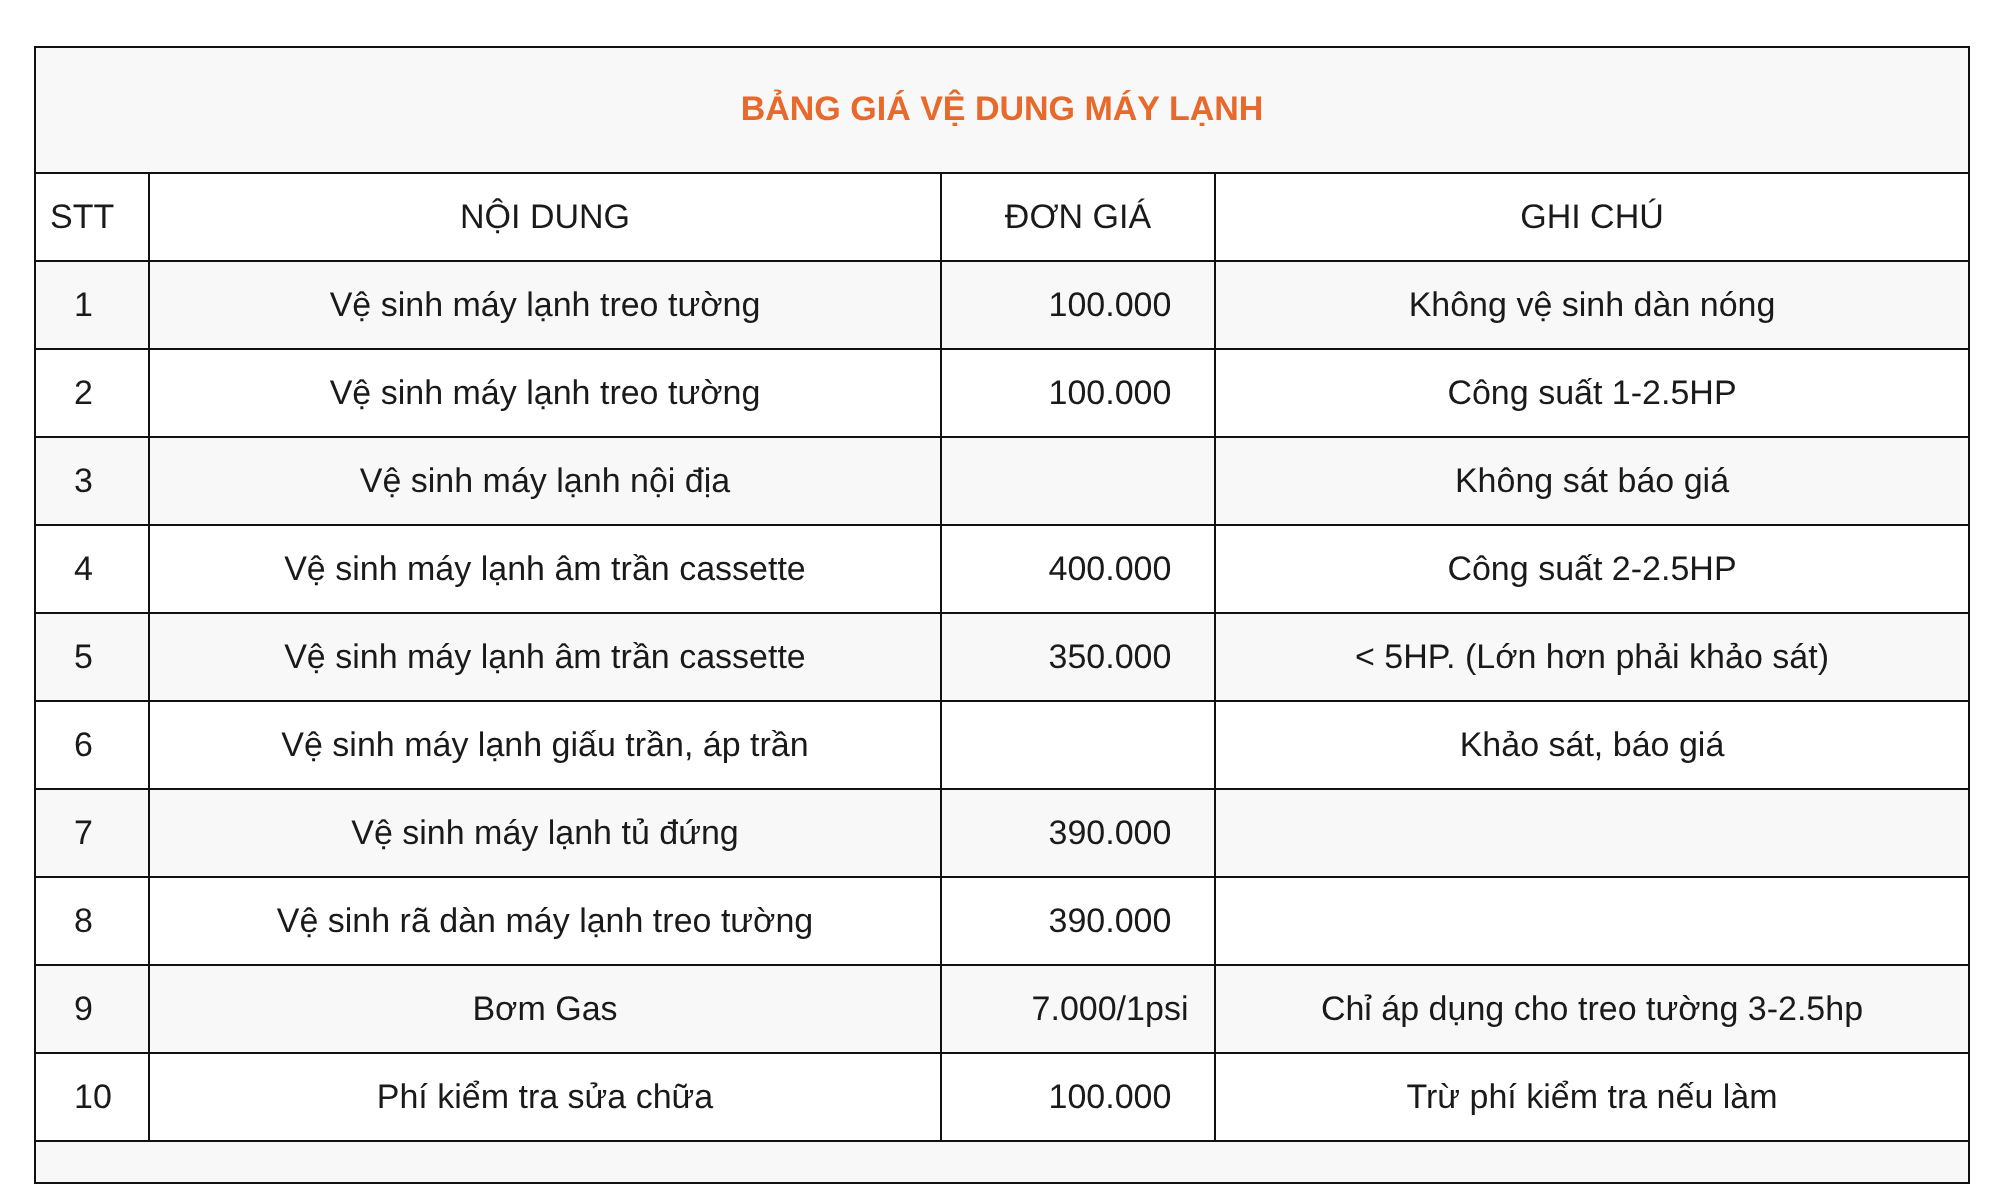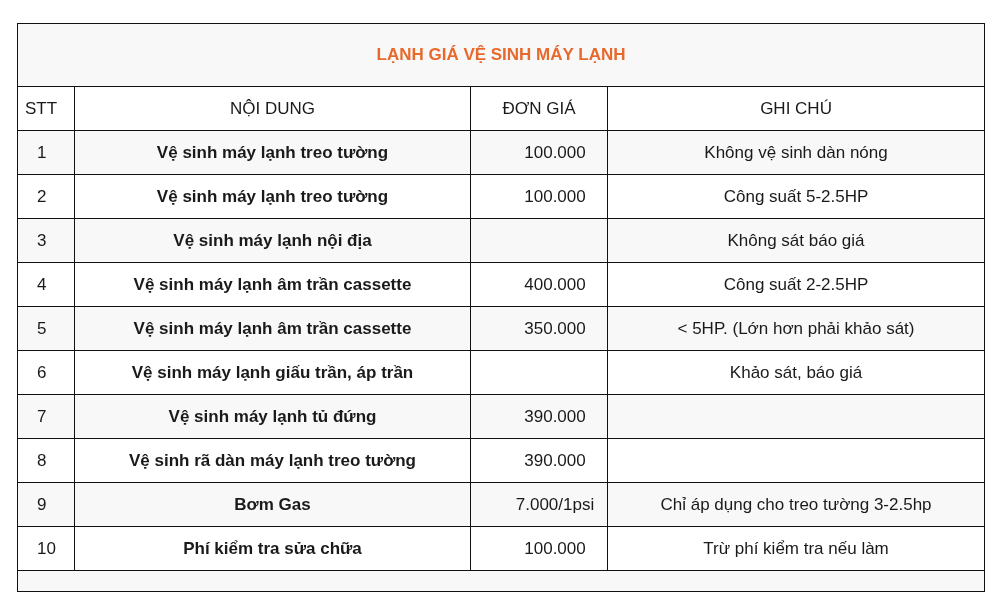--- a/index.html
+++ b/index.html
@@ -10,55 +10,55 @@
   table.price td, table.price th { border: 1px solid #111; font-size: 17px;
                 padding: 0 4px; text-align: center; vertical-align: middle; }
   .title-row td { height: 62px; background: #f8f8f8; color: #e8692c;
                 font-weight: bold; font-size: 17px; }
   .head-row th { height: 43px; background: #ffffff; font-weight: normal; color: #1a1a1a; }
   .head-row th.stt { text-align: left; padding-left: 7px; }
   tr.row td { height: 43px; }
   tr.row.odd td { background: #f8f8f8; }
   tr.row.even td { background: #ffffff; }
   td.c-stt { text-align: left !important; padding-left: 19px !important; }
-  td.c-name { font-weight: bold; }
+  td.c-name { font-weight: normal; }
   td.c-price { text-align: left; padding-left: 36px !important; }
   .foot-row td { height: 20px; background: #f8f8f8; }
 </style>
 </head>
 <body>
 
 <table class="price">
   <colgroup>
     <col style="width:57px">
       <col style="width:396px">
       <col style="width:137px">
       <col style="width:377px">
   </colgroup>
   <tbody>
       <tr class="title-row">
-    <td colspan="4">LẠNH GIÁ VỆ SINH MÁY LẠNH</td>
+    <td colspan="4">BẢNG GIÁ VỆ DUNG MÁY LẠNH</td>
   </tr>
   <tr class="head-row">
     <th class="stt">STT</th>
     <th>NỘI DUNG</th>
     <th>ĐƠN GIÁ</th>
     <th>GHI CHÚ</th>
   </tr>
   <tr class="row odd">
     <td class="c-stt">1</td>
     <td class="c-name">Vệ sinh máy lạnh treo tường</td>
     <td class="c-price">100.000</td>
     <td>Không vệ sinh dàn nóng</td>
   </tr>
   <tr class="row even">
     <td class="c-stt">2</td>
     <td class="c-name">Vệ sinh máy lạnh treo tường</td>
     <td class="c-price">100.000</td>
-    <td>Công suất 5-2.5HP</td>
+    <td>Công suất 1-2.5HP</td>
   </tr>
   <tr class="row odd">
     <td class="c-stt">3</td>
     <td class="c-name">Vệ sinh máy lạnh nội địa</td>
     <td class="c-price"></td>
     <td>Không sát báo giá</td>
   </tr>
   <tr class="row even">
     <td class="c-stt">4</td>
     <td class="c-name">Vệ sinh máy lạnh âm trần cassette</td>

